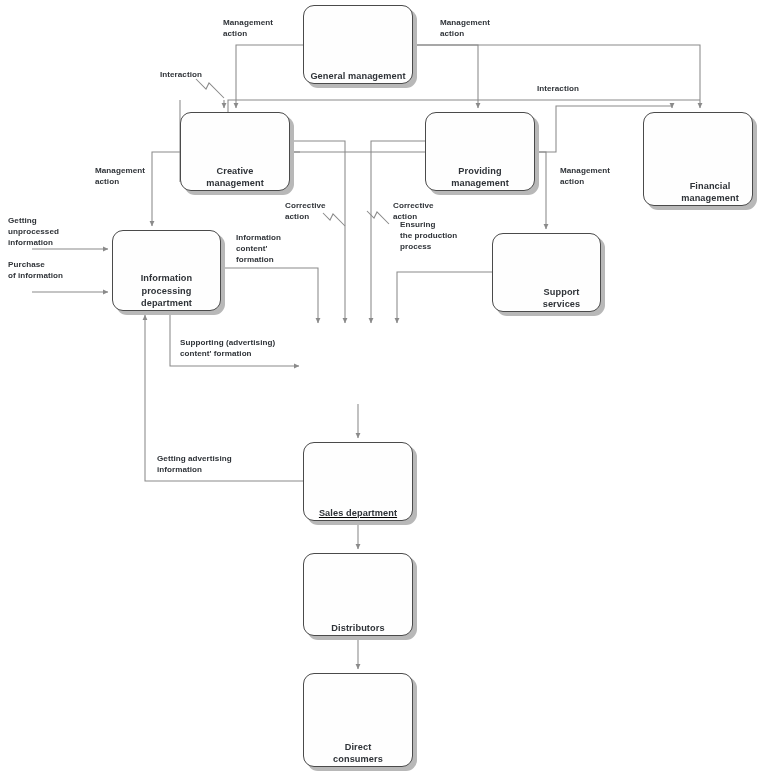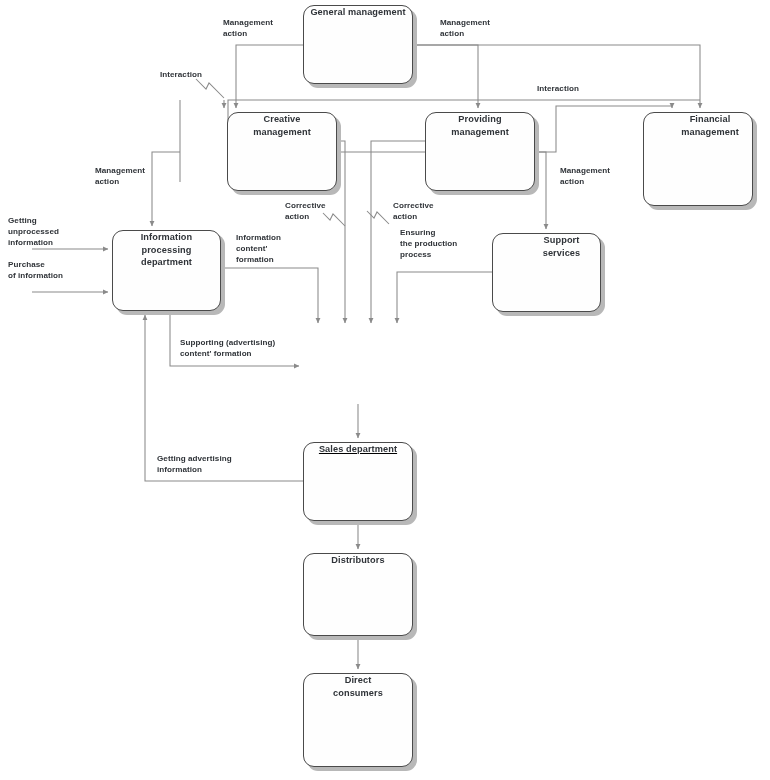--- a/index.html
+++ b/index.html
@@ -25,21 +25,21 @@
     height: 780px;
   }
   .node {
     position: absolute;
     box-sizing: border-box;
     background: #fefefe;
     border: 1.3px solid #4a4a4a;
     border-radius: 11px;
     box-shadow: 4px 4px 0 0 #b8b8b8;
     display: flex;
-    align-items: flex-start;
+    align-items: flex-end;
     justify-content: center;
     text-align: center;
     z-index: 3;
   }
   .node-label {
     font-size: 9.2px;
     font-weight: bold;
     color: #2f3338;
     line-height: 1.38;
     letter-spacing: 0.1px;
@@ -116,21 +116,21 @@
       <path d="M358,521 L358,549" marker-end="url(#arrow)"></path>
       <path d="M358,636 L358,669" marker-end="url(#arrow)"></path>
 
     </g>
   </svg>
 
   <div class="node" style="left:303px; top:5px; width:110px; height:79px;">
     <span class="node-label">General management</span>
   </div>
 
-  <div class="node" style="left:180px; top:112px; width:110px; height:79px;margin-left:47px;">
+  <div class="node" style="left:180px; top:112px; width:110px; height:79px;">
     <span class="node-label">Creative
 management</span>
   </div>
 
   <div class="node" style="left:425px; top:112px; width:110px; height:79px;">
     <span class="node-label">Providing
 management</span>
   </div>
 
   <div class="node" style="left:643px; top:112px; width:110px; height:94px;padding-left:24px;">
@@ -169,21 +169,21 @@
   <div class="edge-label" style="left:160px; top:70px;">Interaction</div>
   <div class="edge-label" style="left:537px; top:84px;">Interaction</div>
   <div class="edge-label" style="left:95px; top:166px;">Management
 action</div>
   <div class="edge-label" style="left:285px; top:201px;">Corrective
 action</div>
   <div class="edge-label" style="left:393px; top:201px;">Corrective
 action</div>
   <div class="edge-label" style="left:560px; top:166px;">Management
 action</div>
-  <div class="edge-label" style="left:400px; top:228px;">Ensuring
+  <div class="edge-label" style="left:400px; top:220px;">Ensuring
 the production
 process</div>
   <div class="edge-label" style="left:8px; top:216px;">Getting
 unprocessed
 information</div>
   <div class="edge-label" style="left:8px; top:260px;">Purchase
 of information</div>
   <div class="edge-label" style="left:236px; top:233px;">Information
 content'
 formation</div>

